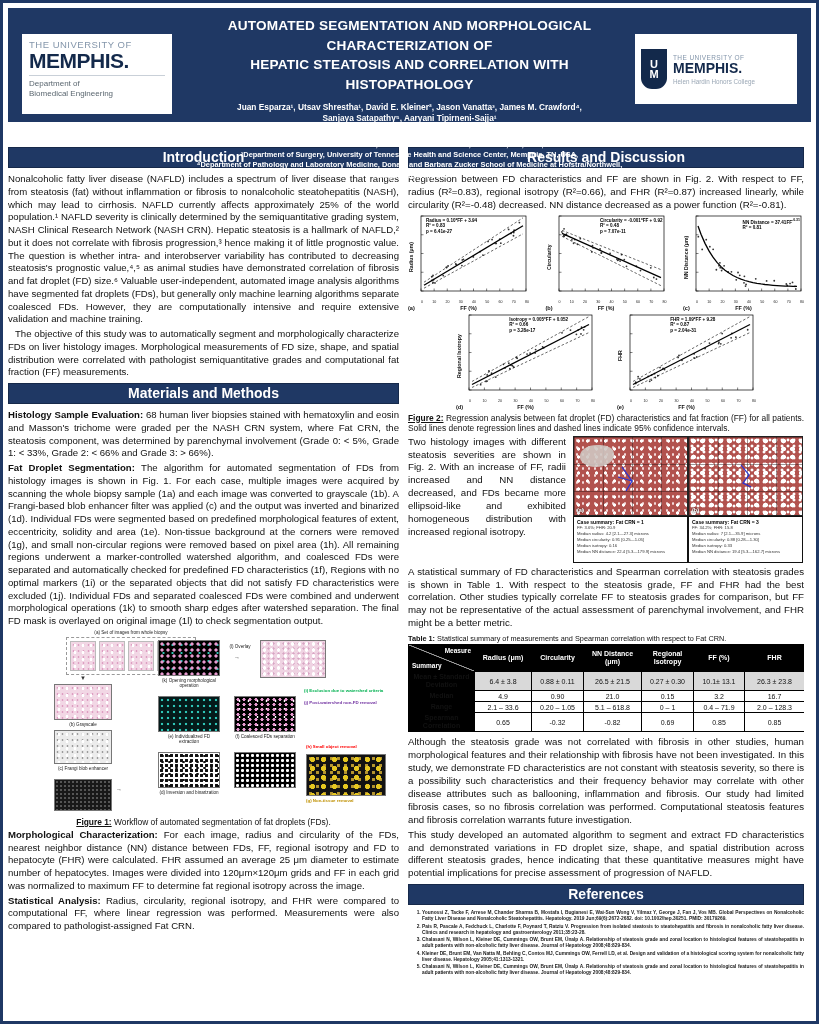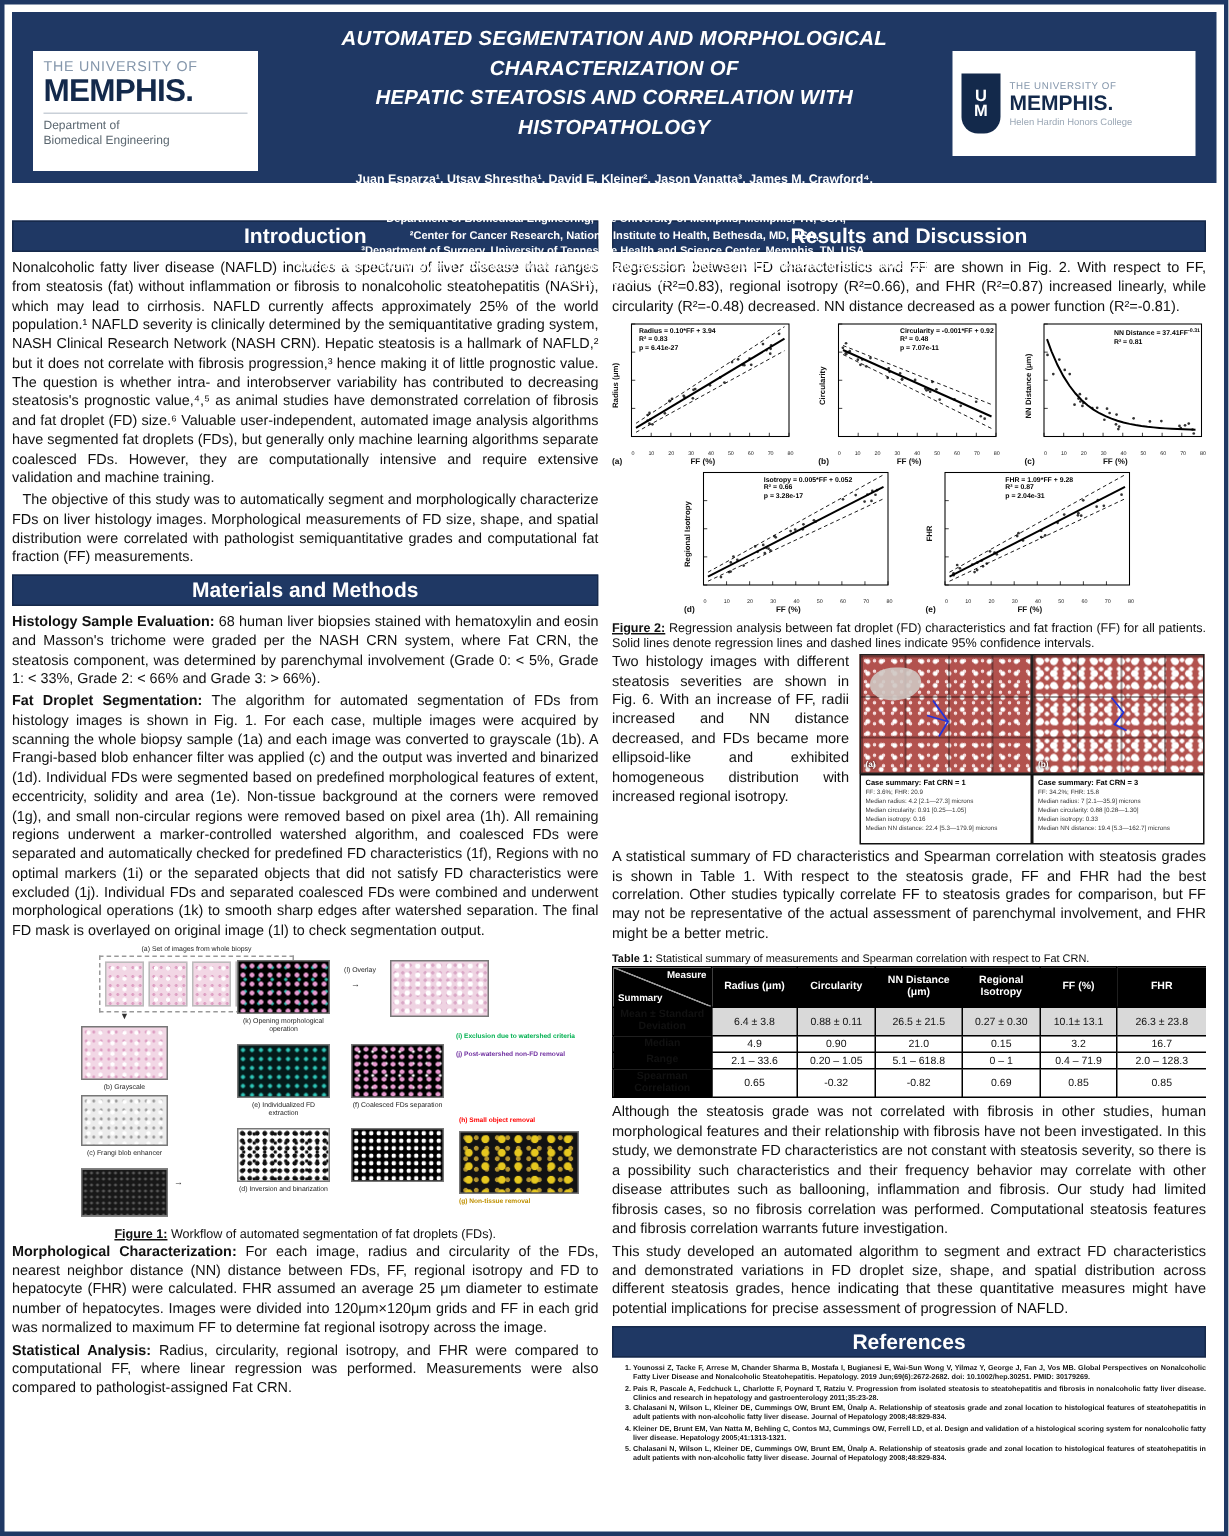--- a/index.html
+++ b/index.html
@@ -1,21 +1,21 @@
 <!DOCTYPE html>
 <html><head>
 <meta charset="utf-8">
 <style>
   html,body{margin:0;padding:0;background:#cfcfcf;font-family:"Liberation Sans","DejaVu Sans",sans-serif;}
   .poster{position:relative;width:819px;height:1024px;background:#fff;border:3px solid #1f3864;box-sizing:border-box;padding:5px;overflow:hidden;}
   
   .hdr{position:relative;background:#1f3864;height:114px;color:#fff;}
   .hdr-center{margin:0 178px;text-align:center;padding-top:8px;}
-  .title{font-size:13.6px;font-weight:bold;line-height:1.45;letter-spacing:.2px;font-style:italic;}
-  .authors{font-size:8.3px;font-weight:bold;line-height:1.35;margin-top:19px;}
+  .title{font-size:13.6px;font-weight:bold;line-height:1.45;letter-spacing:.2px;}
+  .authors{font-size:8.3px;font-weight:bold;line-height:1.35;margin-top:7px;}
   .affils{font-size:7.4px;font-weight:bold;line-height:1.4;margin-top:5px;}
   .logo-left{position:absolute;left:14px;top:26px;width:150px;height:80px;background:#fff;color:#13294b;padding:5px 7px;box-sizing:border-box;}
   .ll-1{color:#8496ab;font-size:9.5px;letter-spacing:.5px;}
   .ll-2{color:#13294b;font-weight:bold;font-size:21px;letter-spacing:-.5px;line-height:1;}
   .ll-rule{border-top:1px solid #c9d0d8;margin:4px 0 3px 0;}
   .ll-3{color:#5b6770;font-size:8px;line-height:1.25;}
   .logo-right{position:absolute;right:14px;top:26px;width:162px;height:70px;background:#fff;display:flex;align-items:center;padding:4px 6px;box-sizing:border-box;gap:6px;}
   .shield{width:26px;height:40px;background:#13294b;border-radius:0 0 11px 11px;color:#fff;display:flex;flex-direction:column;align-items:center;justify-content:center;font-weight:bold;font-size:11px;line-height:.95;}
   .lr-txt{display:flex;flex-direction:column;}
   .lr-1{color:#8496ab;font-size:6.5px;letter-spacing:.4px;}
@@ -117,21 +117,21 @@
       <div class="title">
         <span>AUTOMATED SEGMENTATION AND MORPHOLOGICAL CHARACTERIZATION OF</span><br>
         <span>HEPATIC STEATOSIS AND CORRELATION WITH HISTOPATHOLOGY</span>
       </div>
       <div class="authors">
         <span>Juan Esparza¹, Utsav Shrestha¹, David E. Kleiner², Jason Vanatta³, James M. Crawford⁴,</span><br>
         <span>Sanjaya Satapathy⁵, Aaryani Tipirneni-Sajja¹</span>
       </div>
       <div class="affils">
         <span>¹Department of Biomedical Engineering, The University of Memphis, Memphis, TN, USA,</span><br>
-        <span>²Center for Cancer Research, National Institute to Health, Bethesda, MD, USA,</span><br>
+        <span>²Center for Cancer Research, National Institute to Solid, Bethesda, MD, USA,</span><br>
         <span>³Department of Surgery, University of Tennessee Health and Science Center, Memphis, TN, USA,</span><br>
         <span>⁴Department of Pathology and Laboratory Medicine, Donald and Barbara Zucker School of Medicine at Hofstra/Northwell, Hempstead, NY, USA</span>
       </div>
     </div>
     <div class="logo-right">
       <div class="shield">
         <span>U</span>
         <span>M</span>
       </div>
       <div class="lr-txt">
@@ -570,21 +570,21 @@
               <span>70</span>
               <span>80</span>
             </div>
           <div class="xlab-row"><span class="letter">(e)</span><span>FF (%)</span></div>
         </div>
       </div>
       <div class="fig-cap just"><b>Figure 2:</b><span> Regression analysis between fat droplet (FD) characteristics and fat fraction (FF) for all patients. Solid lines denote regression lines and dashed lines indicate 95% confidence intervals.</span></div>
 
       <div class="fig3-flex">
         <div class="fig3-text">
-          <p class="body">Two histology images with different steatosis severities are shown in Fig. 6. With an increase of FF, radii increased and NN distance decreased, and FDs became more ellipsoid-like and exhibited homogeneous distribution with increased regional isotropy.</p>
+          <p class="body">Two histology images with different steatosis severities are shown in Fig. 2. With an increase of FF, radii increased and NN distance decreased, and FDs became more ellipsoid-like and exhibited homogeneous distribution with increased regional isotropy.</p>
         </div>
         <div class="fig3-imgs">
           <div class="h-row">
             <div class="h-img">
               <div class="blob"></div>
               <svg class="nn-svg" width="113" height="78">
                 <polyline points="48,30 58,44 52,54" fill="none" stroke="#2233dd" stroke-width="1.2"></polyline>
                 <polyline points="44,40 58,44" fill="none" stroke="#2233dd" stroke-width="1"></polyline>
               </svg>
               <span class="panel-letter">(a)</span>

